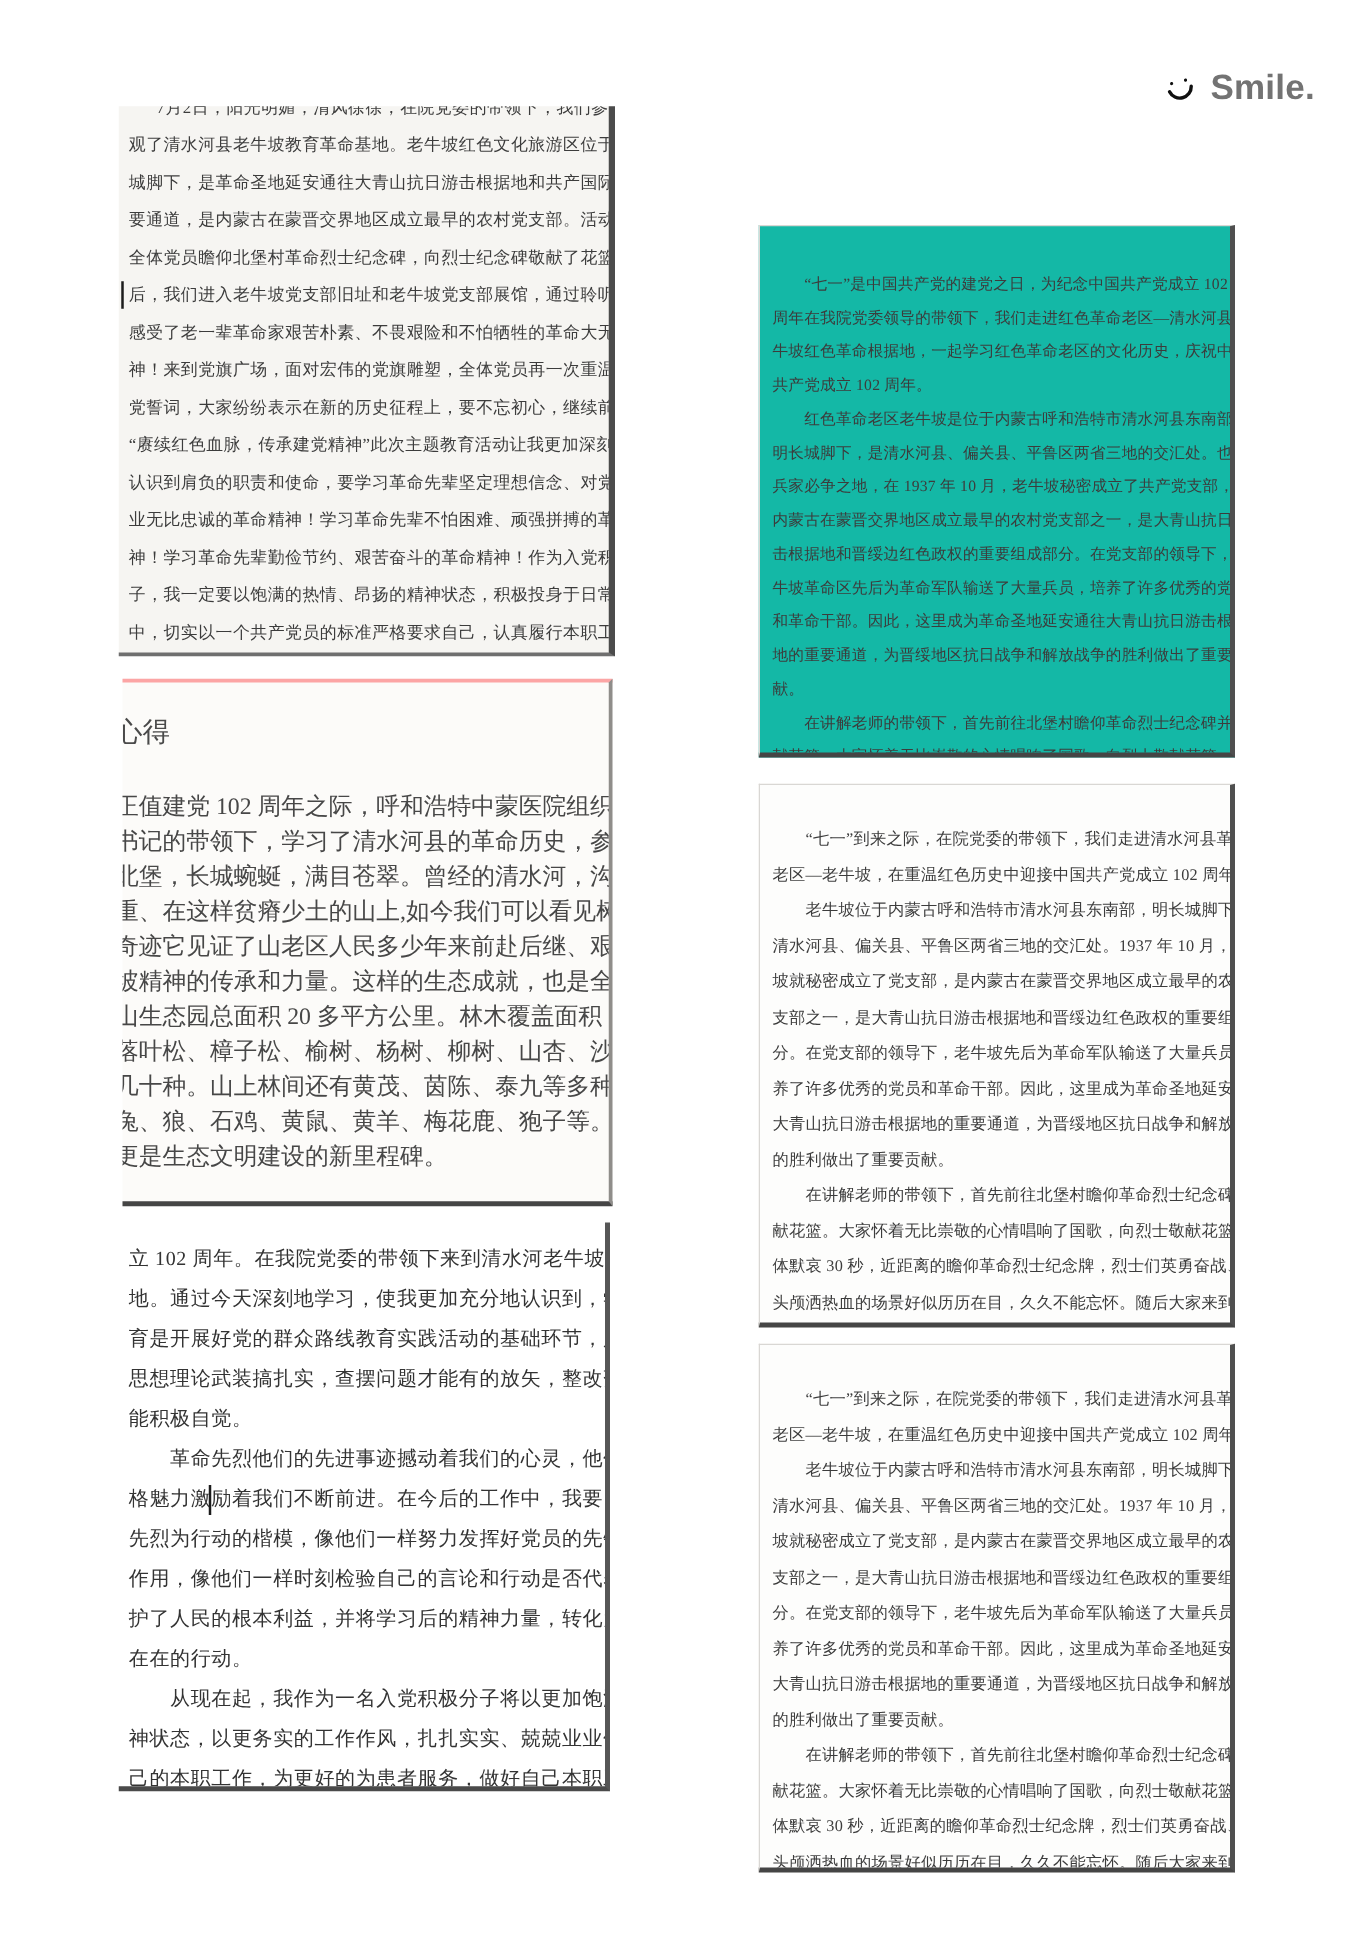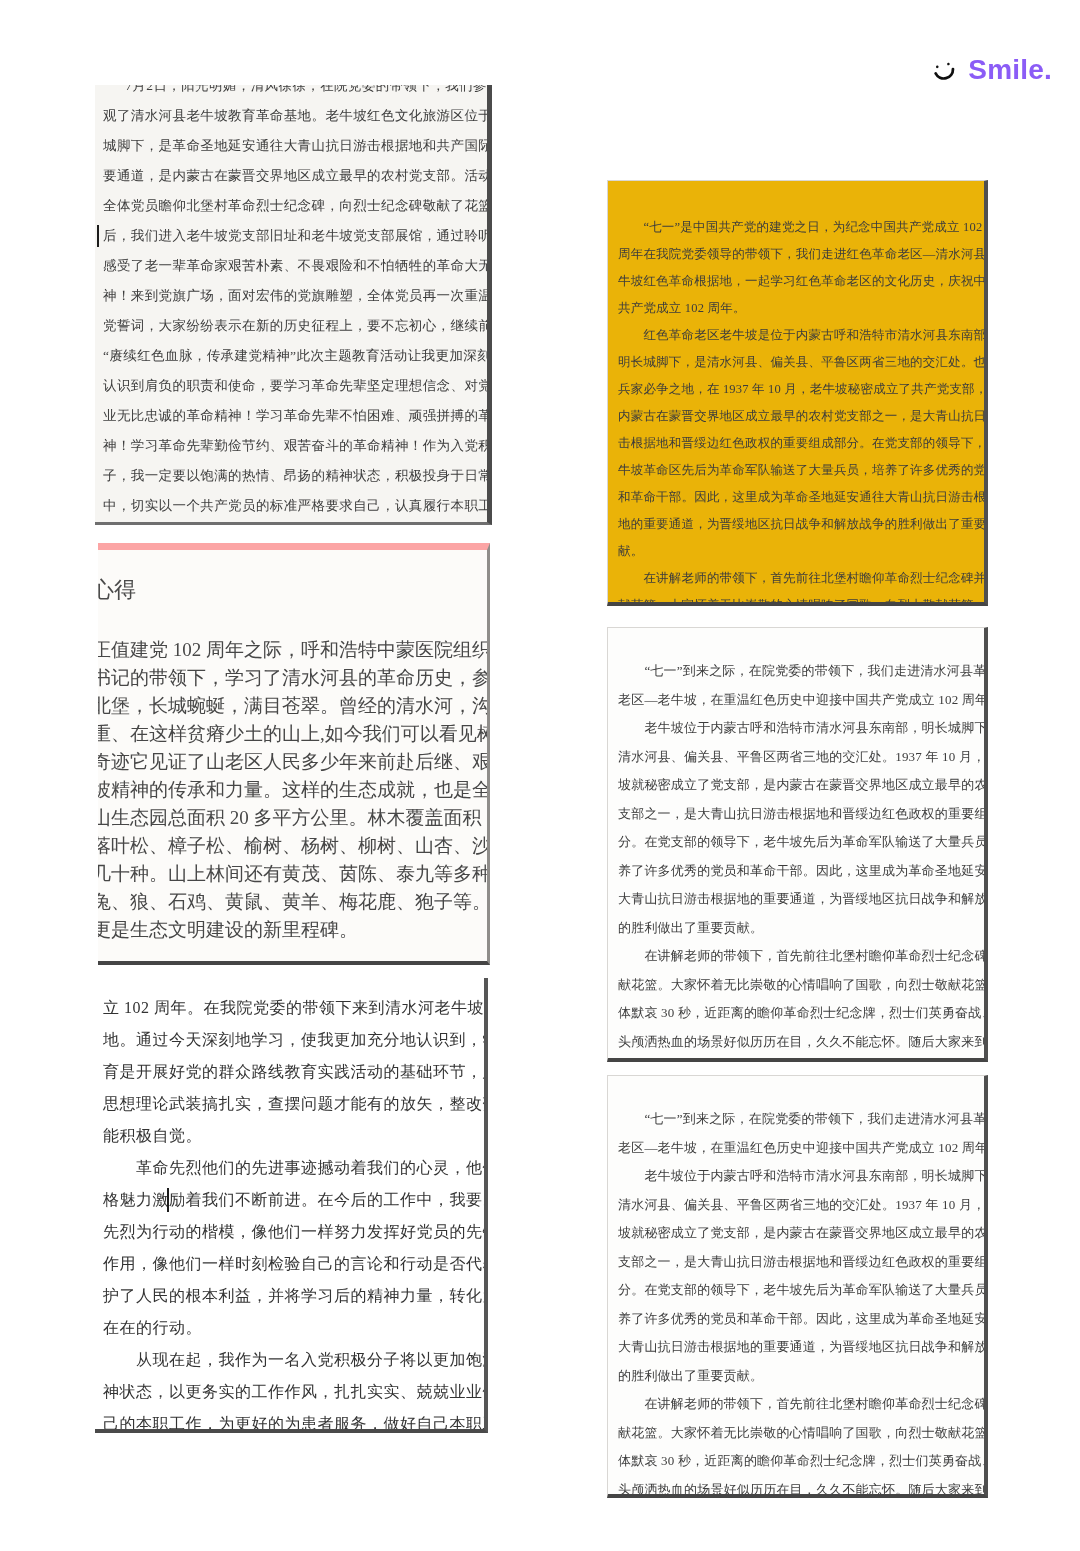--- a/index.html
+++ b/index.html
@@ -4,44 +4,44 @@
 <style>
   html,body{margin:0;padding:0;}
   body{
     width:1080px;height:1551px;position:relative;background:#ffffff;
     font-family:"Liberation Serif","DejaVu Serif",serif;
     overflow:hidden;
   }
   
   .logo{
     position:absolute;top:52px;right:28px;height:36px;
-    display:flex;align-items:center;gap:7px;color:#8b5cf6;
+    display:flex;align-items:center;gap:7px;color:#737373;
     font-family:"Liberation Sans","DejaVu Sans",sans-serif;
   }
   .logo .word{font-size:28px;font-weight:700;letter-spacing:0.2px;}
   .logo svg{display:block;}
   
   .doc{
     position:absolute;overflow:hidden;box-sizing:border-box;color:#3c3c3c;
   }
   .inner{white-space:pre;}
   .tline{white-space:pre;overflow:visible;}
   
   .p1{left:95px;top:85px;width:397px;height:440px;
       background:#f6f5f2;border-right:5px solid #4b4b4b;border-bottom:3px solid #6f6f6f;}
   .p1 .inner{padding-left:8px;margin-top:-14px;}
   .p1 .tline{height:30px;line-height:30px;font-size:13.5px;letter-spacing:0.4px;text-align:right;}
   
-  .p2{left:607px;top:180px;width:381px;height:426px;background:#eab308;
+  .p2{left:607px;top:180px;width:381px;height:426px;background:#14b8a6;
       border:1px solid #d9d7d4;border-right:4px solid #4f4f4f;border-bottom:4px solid #454545;}
   .p2 .inner{padding:33px 0 0 10px;}
   .p2 .tline{height:27px;line-height:27px;font-size:12.5px;letter-spacing:0.2px;}
   
   .p3{left:98px;top:543px;width:392px;height:422px;background:#fcfbf9;
-      border-top:7px solid #fca5a5;border-right:3px solid #8f8d8a;border-bottom:4px solid #454545;}
+      border-top:3px solid #fca5a5;border-right:3px solid #8f8d8a;border-bottom:4px solid #454545;}
   .p3 .inner{padding:24px 0 0 0;margin-left:-6px;color:#474747;}
   .p3 .tline{height:28px;line-height:28px;font-size:19px;}
   .p3 .tline:nth-child(1){font-size:22px;height:36px;line-height:32px;color:#4a4a4a;}
   .p3 .tline:nth-child(2){height:26px;}
   
   .p4{left:95px;top:978px;width:393px;height:455px;background:#ffffff;
       border-right:4px solid #565656;border-bottom:4px solid #4a4a4a;color:#333333;}
   .p4 .inner{padding:14px 0 0 8px;}
   .p4 .tline{height:32px;line-height:32px;font-size:16px;letter-spacing:0.5px;}
   

